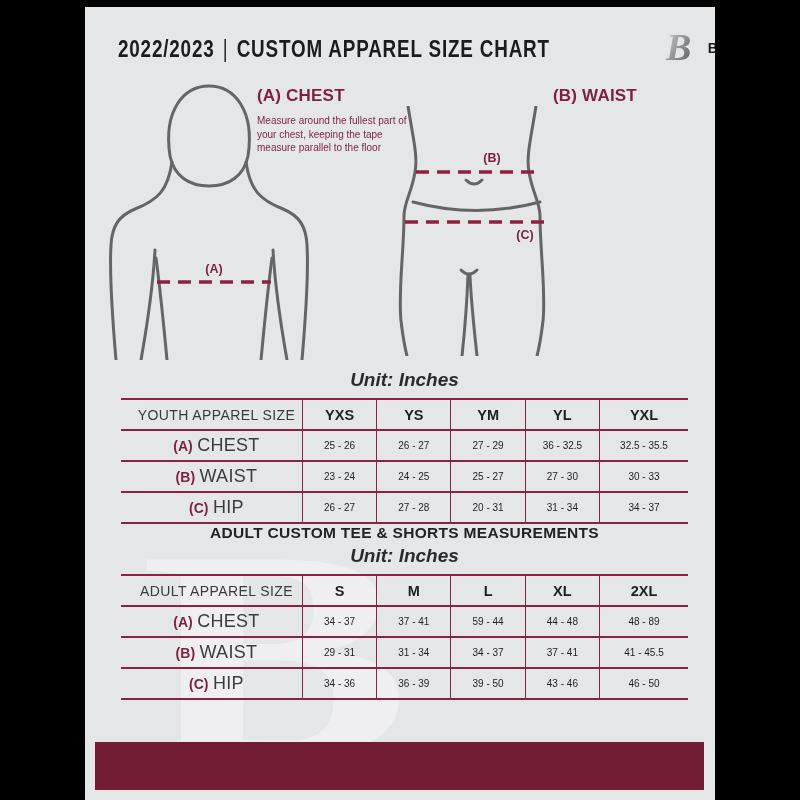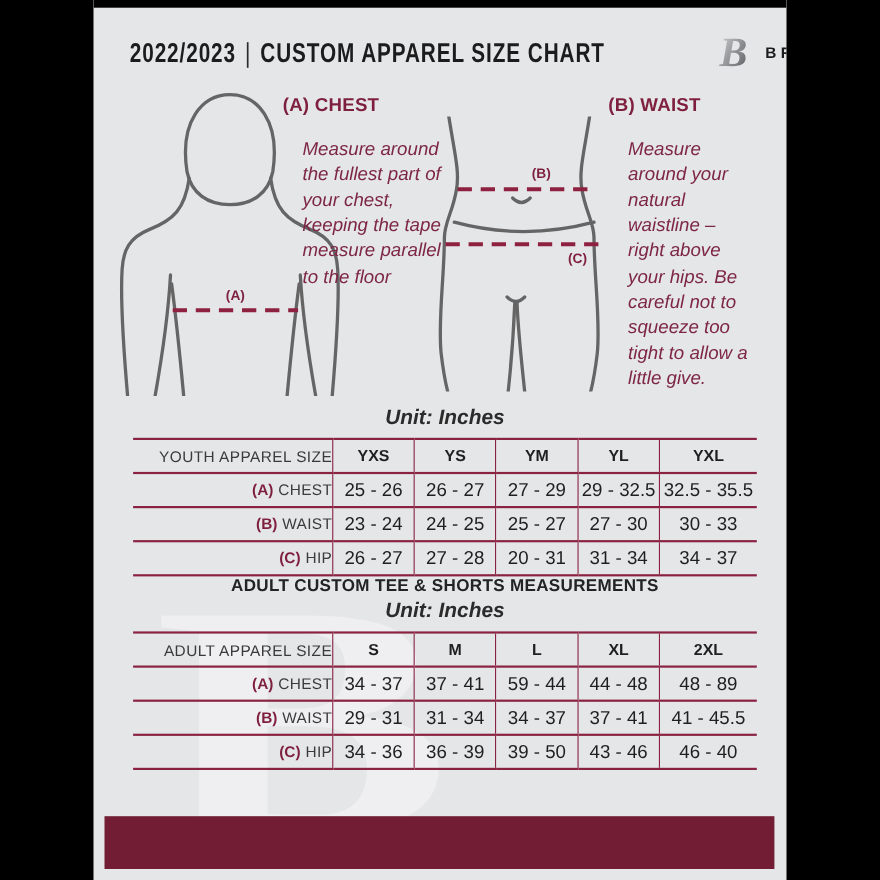--- a/index.html
+++ b/index.html
@@ -18,60 +18,60 @@
     width:800px;height:800px;position:relative;background:#000;
     font-family:"Liberation Sans", sans-serif;overflow:hidden;
   }
   .page{
     position:absolute;left:85px;top:0;width:630px;height:800px;
     background:var(--bg);overflow:hidden;
   }
   .top-edge{position:absolute;left:0;top:0;width:630px;height:7px;background:#000;z-index:5;}
 
   
-  .header{position:absolute;left:33px;right:20px;top:26px;display:flex;align-items:center;justify-content:space-between;z-index:2;}
+  .header{position:absolute;left:33px;right:20px;top:26px;display:flex;align-items:center;justify-content:space-between;z-index:2;gap:12px;}
   .doc-title{
     font-size:23px;font-weight:bold;color:#1c1c1c;letter-spacing:1px;white-space:nowrap;
     transform:scale(0.82,1.08);transform-origin:left center;
   }
   .doc-title .divider{margin:0 10px;font-weight:normal;color:#2a2a2a;}
   .brand{display:flex;align-items:center;gap:9px;}
   .brand-name{font-size:14px;font-weight:bold;letter-spacing:4px;color:#1c1c1c;}
 
   
   .figures{position:absolute;left:0;top:80px;width:630px;height:282px;z-index:1;}
   .fig{position:absolute;}
   .fig path{fill:none;stroke:var(--gray);stroke-width:3;stroke-linecap:round;}
   .fig line{stroke:var(--dash);stroke-width:3.5;}
   .fig text{font-family:"Liberation Sans",sans-serif;font-size:12.5px;font-weight:bold;fill:var(--maroon);}
   .note{position:absolute;}
   .note h3{margin:0 0 8px 0;font-size:17px;font-weight:bold;letter-spacing:0.2px;color:var(--maroon);}
-  .note p{margin:18px;font-size:17px;font-style:italic;color:var(--maroon-text);line-height:1.36;white-space:pre-line;}
+  .note p{margin:0;font-size:10px;color:var(--maroon-text);line-height:1.36;white-space:pre-line;}
   .note-chest{left:172px;top:6px;width:165px;}
   .note-waist{left:468px;top:6px;width:152px;}
   .note-hips{left:468px;top:146px;width:160px;}
 
   
   .section{position:absolute;left:36px;width:567px;text-align:center;z-index:1;}
   .section-youth{top:366px;}
   .section-adult{top:524px;}
   .tbl-title{font-size:15.5px;font-weight:bold;color:#232323;letter-spacing:0.3px;}
   .tbl-unit{font-size:19px;font-weight:bold;font-style:italic;color:#2b2b2b;margin-top:3px;}
   table{width:100%;border-collapse:collapse;table-layout:fixed;margin-top:7px;background:transparent;}
   col.c-label{width:32%;}
   col.c-size{width:13.1%;}
   col.c-last{width:15.6%;}
   th,td{height:31px;padding:0;border-top:2px solid var(--line);border-bottom:2px solid var(--line);}
   th+th,td+td{border-left:1.5px solid var(--line);}
-  th.lbl,td.lbl{text-align:right;padding-left:10px;}
+  th.lbl,td.lbl{text-align:center;padding-left:10px;}
   th.lbl{font-weight:normal;font-size:14px;color:#3a3a3a;letter-spacing:0.4px;}
   th.size{font-size:14.5px;font-weight:bold;color:var(--dark);}
-  td.val{font-size:17px;color:var(--dark);text-align:center;}
+  td.val{font-size:10px;color:var(--dark);text-align:center;}
   td.lbl .pfx{font-weight:bold;color:var(--maroon);font-size:14px;}
-  td.lbl .nm{color:#3b3b3b;font-size:14px;letter-spacing:0.3px;}
+  td.lbl .nm{color:#3b3b3b;font-size:18px;letter-spacing:0.3px;}
 
   
   .watermark{
     position:absolute;left:55px;top:528px;z-index:0;
     font-family:"Liberation Serif", serif;font-weight:bold;
     font-size:300px;line-height:0.85;color:rgba(255,255,255,0.38);
     transform:scaleX(1.35);transform-origin:left top;pointer-events:none;
   }
   .footer-bar{position:absolute;left:10px;right:11px;top:742px;height:48px;background:var(--footer);z-index:2;}
 </style>
@@ -130,21 +130,20 @@
       <line x1="17" y1="116" x2="157" y2="116" stroke-dasharray="13 8"></line>
       <text x="137" y="133" text-anchor="middle">(C)</text>
     </svg>
 
     <div class="note note-chest">
       <h3>(A) CHEST</h3>
       <p>Measure around the fullest part of your chest, keeping the tape measure parallel to the floor</p>
     </div>
     <div class="note note-waist">
       <h3>(B) WAIST</h3>
-      <p>Measure around your natural waistline – right above your hips. Be careful not to squeeze too tight to allow a little give.</p>
     </div>
   </div>
 
   <div class="section section-youth">
     <div class="tbl-unit">Unit: Inches</div>
     <table>
       <colgroup>
           <col class="c-label">
           <col class="c-size">
           <col class="c-size">
@@ -159,21 +158,21 @@
         <th class="size">YS</th>
         <th class="size">YM</th>
         <th class="size">YL</th>
         <th class="size">YXL</th>
       </tr>
       <tr>
         <td class="lbl"><span class="pfx">(A)</span> <span class="nm">CHEST</span></td>
         <td class="val">25 - 26</td>
         <td class="val">26 - 27</td>
         <td class="val">27 - 29</td>
-        <td class="val">29 - 32.5</td>
+        <td class="val">36 - 32.5</td>
         <td class="val">32.5 - 35.5</td>
       </tr>
       <tr>
         <td class="lbl"><span class="pfx">(B)</span> <span class="nm">WAIST</span></td>
         <td class="val">23 - 24</td>
         <td class="val">24 - 25</td>
         <td class="val">25 - 27</td>
         <td class="val">27 - 30</td>
         <td class="val">30 - 33</td>
       </tr>
@@ -225,21 +224,21 @@
         <td class="val">34 - 37</td>
         <td class="val">37 - 41</td>
         <td class="val">41 - 45.5</td>
       </tr>
       <tr>
         <td class="lbl"><span class="pfx">(C)</span> <span class="nm">HIP</span></td>
         <td class="val">34 - 36</td>
         <td class="val">36 - 39</td>
         <td class="val">39 - 50</td>
         <td class="val">43 - 46</td>
-        <td class="val">46 - 40</td>
+        <td class="val">46 - 50</td>
       </tr>
     </tbody>
       </table>
   </div>
 
   <div class="footer-bar"></div>
   <div class="top-edge"></div>
 </div>
 
 </body></html>

